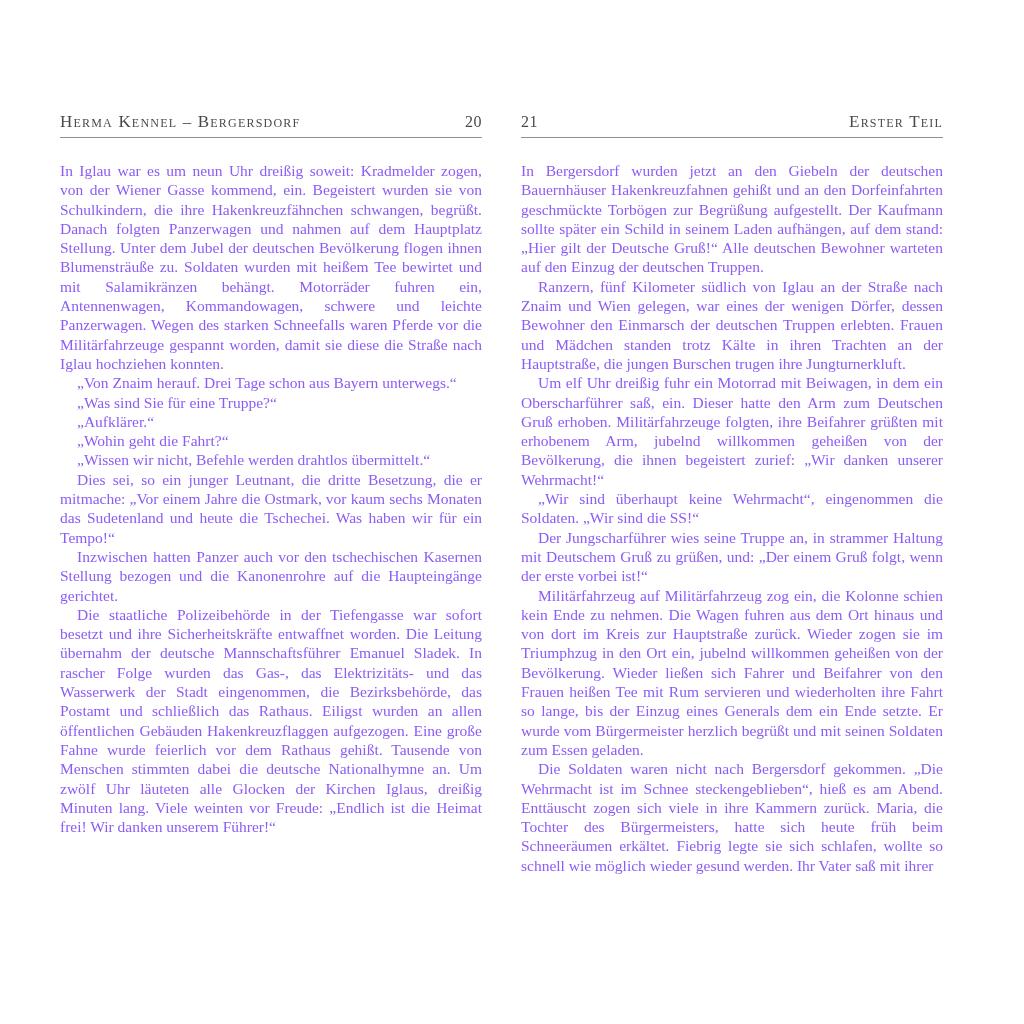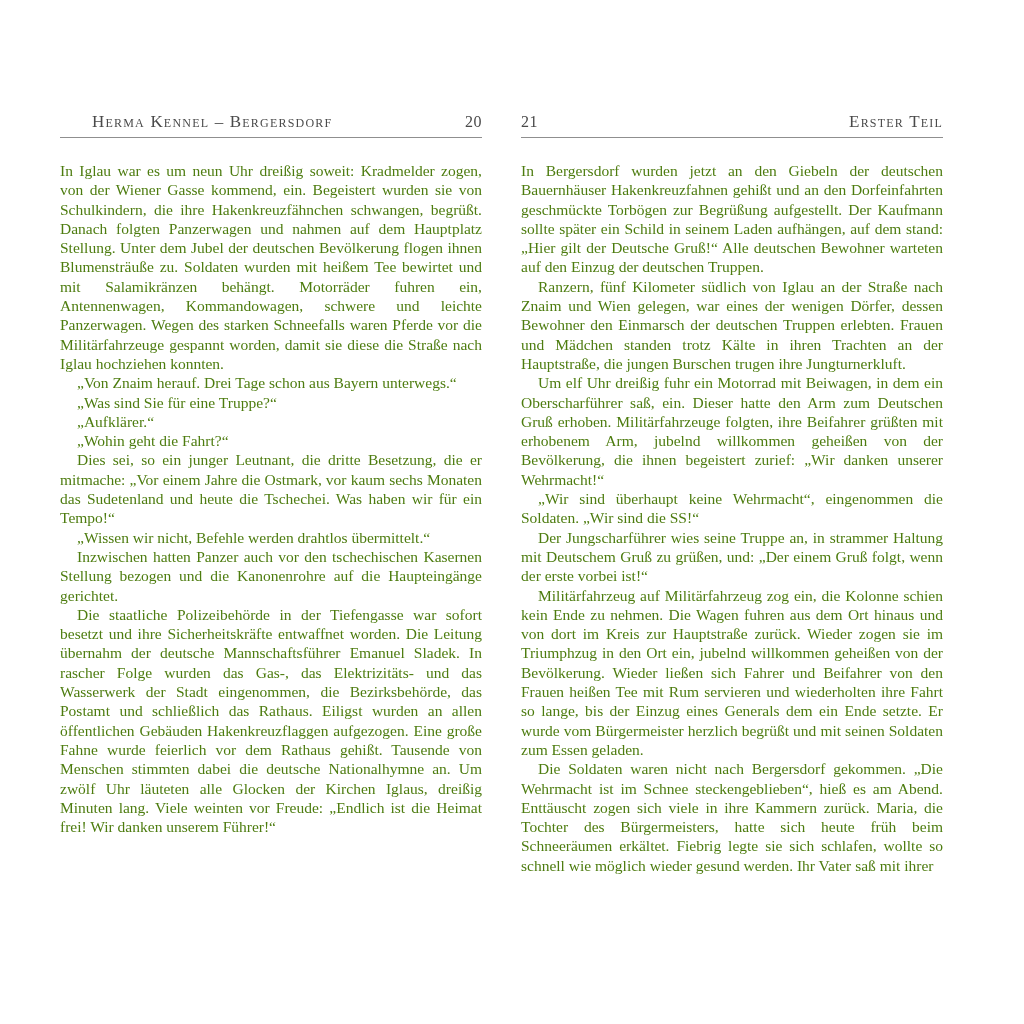--- a/index.html
+++ b/index.html
@@ -29,37 +29,36 @@
     display: flex;
     justify-content: space-between;
     align-items: baseline;
     color: #4a4a4a;
     font-size: 17px;
     line-height: 20px;
   }
   .header-title {
     font-variant: small-caps;
     letter-spacing: 1.2px;
-    margin-left: 32px;
   }
   .header-page-number {
     font-size: 16px;
     letter-spacing: 0.5px;
     text-align: center;
   }
   .header-rule {
     border: none;
     border-top: 1px solid #8f8f8f;
     margin: 5px 0 0 0;
     height: 0;
   }
 
   .body-text {
     margin-top: 23px;
-    color: #4d7c0f;
+    color: #8b5cf6;
     font-size: 15.5px;
     line-height: 19.3px;
     text-align: justify;
     hyphens: auto;
     -webkit-hyphens: auto;
   }
   .body-text p {
     margin: 0;
     padding: 0;
   }
@@ -77,22 +76,22 @@
       <span class="header-title">Herma Kennel – Bergersdorf</span>
       <span class="header-page-number">20</span>
     </header>
     <div class="header-rule"></div>
     <div class="body-text" lang="de">
       <p>In Iglau war es um neun Uhr dreißig soweit: Kradmelder zogen, von der Wiener Gasse kommend, ein. Begeistert wurden sie von Schulkindern, die ihre Hakenkreuzfähnchen schwangen, begrüßt. Danach folgten Panzerwagen und nahmen auf dem Hauptplatz Stellung. Unter dem Jubel der deutschen Bevölkerung flogen ihnen Blumensträuße zu. Soldaten wurden mit heißem Tee bewirtet und mit Salamikränzen behängt. Motorräder fuhren ein, Antennenwagen, Kommandowagen, schwere und leichte Panzerwagen. Wegen des starken Schneefalls waren Pferde vor die Militärfahrzeuge gespannt worden, damit sie diese die Straße nach Iglau hochziehen konnten.</p>
       <p>„Von Znaim herauf. Drei Tage schon aus Bayern unterwegs.“</p>
       <p>„Was sind Sie für eine Truppe?“</p>
       <p>„Aufklärer.“</p>
       <p>„Wohin geht die Fahrt?“</p>
+      <p>„Wissen wir nicht, Befehle werden drahtlos übermittelt.“</p>
       <p>Dies sei, so ein junger Leutnant, die dritte Besetzung, die er mitmache: „Vor einem Jahre die Ostmark, vor kaum sechs Monaten das Sudetenland und heute die Tschechei. Was haben wir für ein Tempo!“</p>
-      <p>„Wissen wir nicht, Befehle werden drahtlos übermittelt.“</p>
       <p>Inzwischen hatten Panzer auch vor den tschechischen Kasernen Stellung bezogen und die Kanonenrohre auf die Haupteingänge gerichtet.</p>
       <p>Die staatliche Polizeibehörde in der Tiefengasse war sofort besetzt und ihre Sicherheitskräfte entwaffnet worden. Die Leitung übernahm der deutsche Mannschaftsführer Emanuel Sladek. In rascher Folge wurden das Gas-, das Elektrizitäts- und das Wasserwerk der Stadt eingenommen, die Bezirksbehörde, das Postamt und schließlich das Rathaus. Eiligst wurden an allen öffentlichen Gebäuden Hakenkreuzflaggen aufgezogen. Eine große Fahne wurde feierlich vor dem Rathaus gehißt. Tausende von Menschen stimmten dabei die deutsche Nationalhymne an. Um zwölf Uhr läuteten alle Glocken der Kirchen Iglaus, dreißig Minuten lang. Viele weinten vor Freude: „Endlich ist die Heimat frei! Wir danken unserem Führer!“</p>
     </div>
   </section>
 
   <section class="page page-right">
     <header class="running-header">
       <span class="header-page-number">21</span>
       <span class="header-title">Erster Teil</span>
     </header>

